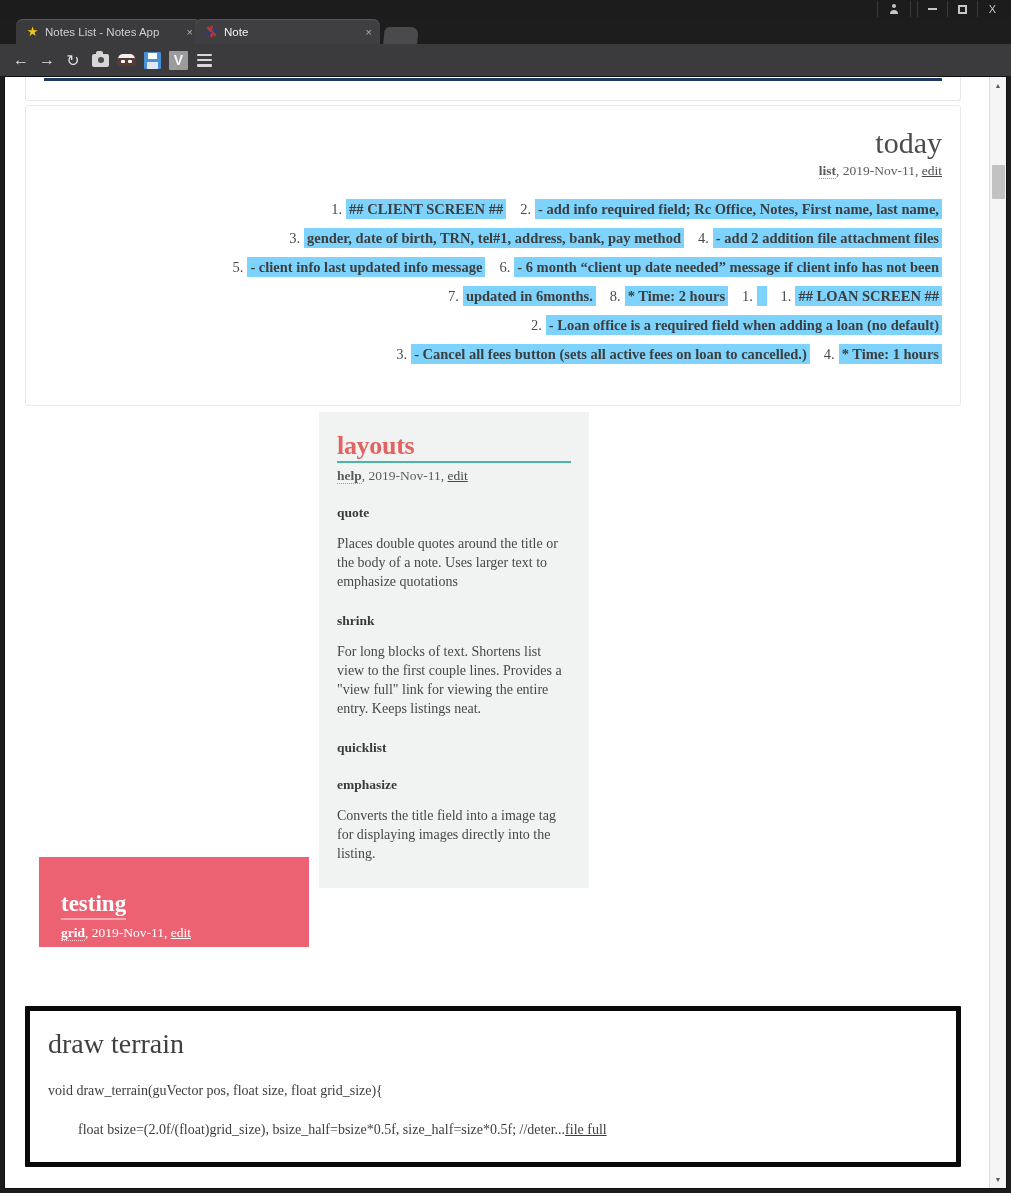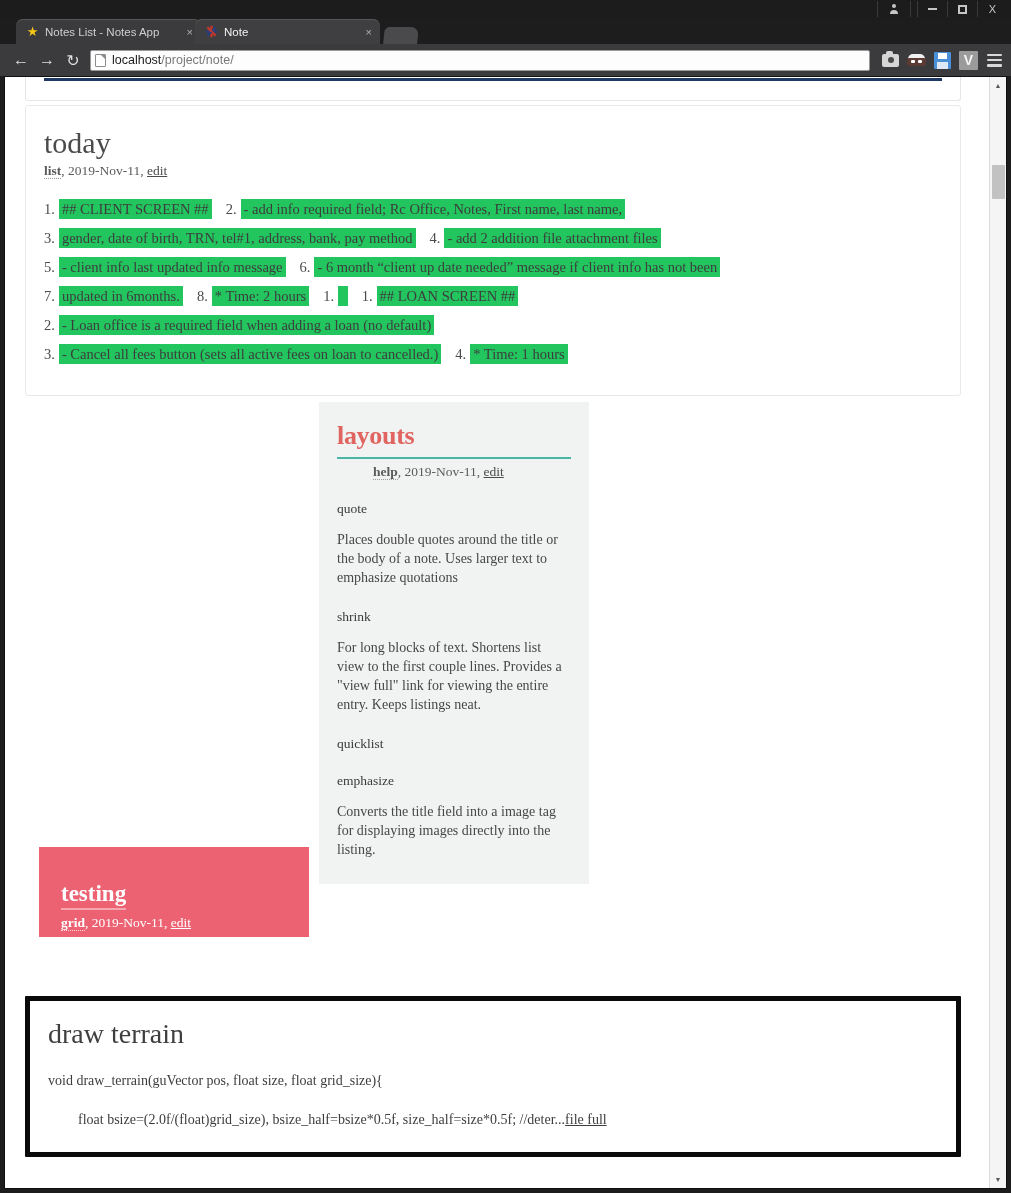--- a/index.html
+++ b/index.html
@@ -192,21 +192,22 @@
     border-bottom: 3px solid #1f3864;
     padding-bottom: 5px;
     height: 22px;
   }
 
   .note-card {
     background: #fff;
     border: 1px solid #e9e9e9;
     border-radius: 3px;
     margin: 4px 0 0 0;
-    padding: 20px 18px 26px 18px;
+    padding: 20px 18px 36px 18px;
+    text-align: right;
   }
 
   .note-title {
     font-family: "Liberation Serif", serif;
     font-size: 30px; font-weight: normal;
     color: #4b4b4b; line-height: 1.1;
     margin-bottom: 4px;
   }
   .note-meta {
     font-family: "Liberation Serif", serif;
@@ -227,44 +228,43 @@
   }
   .quicklist li {
     display: inline; list-style: none;
     font-family: "Liberation Serif", serif;
     font-size: 14.5px; color: #3d3d3d;
     line-height: 2.0;
     white-space: nowrap;
   }
   .quicklist .num { color: #4a4a4a; margin-right: 4px; }
   .quicklist .hl {
-    background: #22c55e; padding: 2px 3px;
+    background: #7dd3fc; padding: 2px 3px; font-weight: bold;
   }
   .quicklist .gap { display: inline-block; width: 14px; font-size: 14.5px; }
 
   
   .cards-region { position: relative; height: 578px; margin-top: 6px; }
 
   .layouts-card {
     position: absolute; left: 294px; top: 0;
     width: 270px;
     background: #f1f2f2;
     padding: 20px 18px 24px 18px;
   }
   .layouts-title {
     font-family: "Liberation Serif", serif;
     font-weight: bold; font-size: 26px;
     color: #e0645f; letter-spacing: -0.3px;
     line-height: 1.1;
     border-bottom: 2px solid #4bb6a6;
-    padding-bottom: 6px;
     margin-bottom: 5px;
   }
-  .layouts-card .note-meta { font-size: 13.5px; margin-left: 36px; }
-  .lay-h { font-family:"Liberation Serif",serif; font-weight:normal; font-size:13.5px; color:#3a3a3a; margin: 21px 0 13px 0; }
+  .layouts-card .note-meta { font-size: 13.5px; }
+  .lay-h { font-family:"Liberation Serif",serif; font-weight:bold; font-size:13.5px; color:#3a3a3a; margin: 21px 0 13px 0; }
   .lay-p { font-family:"Liberation Serif",serif; font-size:14px; color:#474747; line-height:1.38; }
 
   .testing-card {
     position: absolute; left: 14px; top: 445px;
     width: 270px; height: 90px;
     background: #ec6272;
     padding: 22px 20px 0 22px;
   }
   .testing-title {
     font-family: "Liberation Serif", serif;
@@ -355,26 +355,20 @@
     <div class="navbtn">
       <span>←</span>
     </div>
     <div class="navbtn">
       <span>→</span>
     </div>
     <div class="navbtn">
       <span>↻</span>
     </div>
 
-    <div class="omnibox">
-      <span class="pageicon"></span>
-      <span class="url-host">localhost</span>
-      <span class="url-path">/project/note/</span>
-      <span class="star"></span>
-    </div>
 
     <div class="ext-icons">
       <div class="ext">
         <span class="ext-cam"></span>
       </div>
       <div class="ext">
         <span class="ext-mask">
           <span class="hat"></span>
             <span class="band"></span>
           <span class="eye" style="left:4px"></span>

